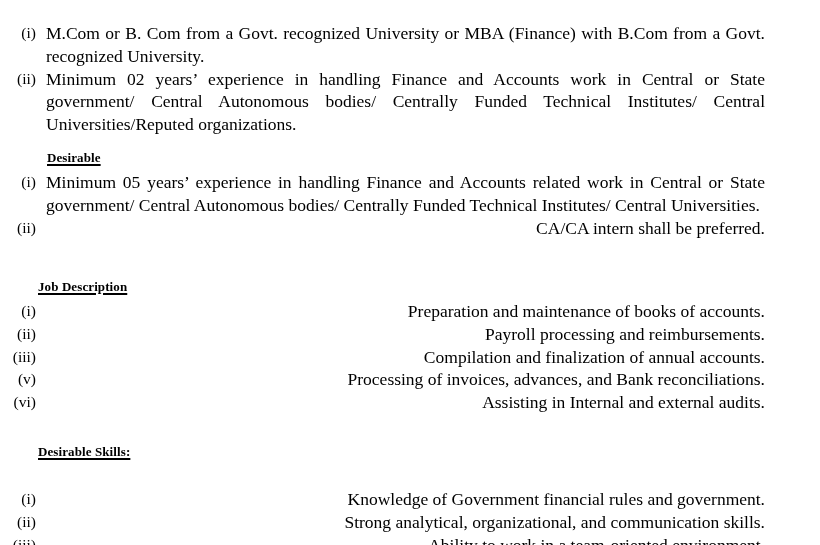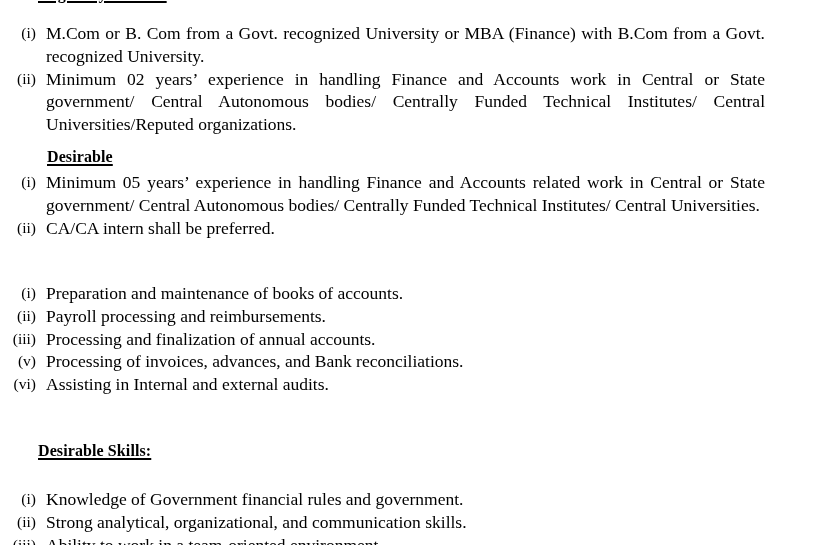--- a/index.html
+++ b/index.html
@@ -21,21 +21,21 @@
     position: relative;
     width: 820px;
     height: 545px;
     background: #ffffff;
     overflow: hidden;
   }
 
   
   .section-heading {
     font-weight: bold;
-    font-size: 16px;
+    font-size: 13px;
     line-height: 1.15;
     text-decoration: underline;
     text-underline-offset: 2px;
     text-decoration-thickness: 2px;
     white-space: nowrap;
     letter-spacing: 0.1px;
   }
 
   
   .clipped-heading-wrap {
@@ -85,21 +85,21 @@
   .item-text {
     flex: 1 1 auto;
     padding-right: 55px;
     text-align: justify;
     text-justify: inter-word;
     hyphens: none;
   }
 
   
   .item-text.nowrap-line {
-    text-align: left;
+    text-align: right;
   }
 
   .item-text b {
     font-weight: normal;
   }
 
   
   .block-eligibility { position: absolute; left: 0; top: 22px; width: 820px; }
   .block-desirable   { position: absolute; left: 0; top: 148px; width: 820px; }
   .block-jobdesc     { position: absolute; left: 0; top: 277px; width: 820px; }
@@ -143,33 +143,36 @@
           <span class="item-text"><b>Minimum 05 years’ experience</b><span> in handling Finance and Accounts related work in Central or State government/ Central Autonomous bodies/ Centrally Funded Technical Institutes/ Central Universities.</span></span>
         </li>
         <li class="item">
           <span class="marker">(ii)</span>
           <span class="item-text nowrap-line"><span>CA/CA intern shall be preferred.</span></span>
         </li>
       </ul>
   </section>
 
   <section class="block-jobdesc">
+    <div class="heading-row">
+      <span class="section-heading">Job Description</span>
+    </div>
     <div class="heading-gap-sm"></div>
     <ul class="list dense">
         <li class="item">
           <span class="marker">(i)</span>
           <span class="item-text nowrap-line"><span>Preparation and maintenance of books of accounts.</span></span>
         </li>
         <li class="item">
           <span class="marker">(ii)</span>
           <span class="item-text nowrap-line"><span>Payroll processing and reimbursements.</span></span>
         </li>
         <li class="item">
           <span class="marker">(iii)</span>
-          <span class="item-text nowrap-line"><span>Processing and finalization of annual accounts.</span></span>
+          <span class="item-text nowrap-line"><span>Compilation and finalization of annual accounts.</span></span>
         </li>
         <li class="item">
           <span class="marker">(v)</span>
           <span class="item-text nowrap-line"><span>Processing of invoices, advances, and Bank reconciliations.</span></span>
         </li>
         <li class="item">
           <span class="marker">(vi)</span>
           <span class="item-text nowrap-line"><span>Assisting in Internal and external audits.</span></span>
         </li>
       </ul>

